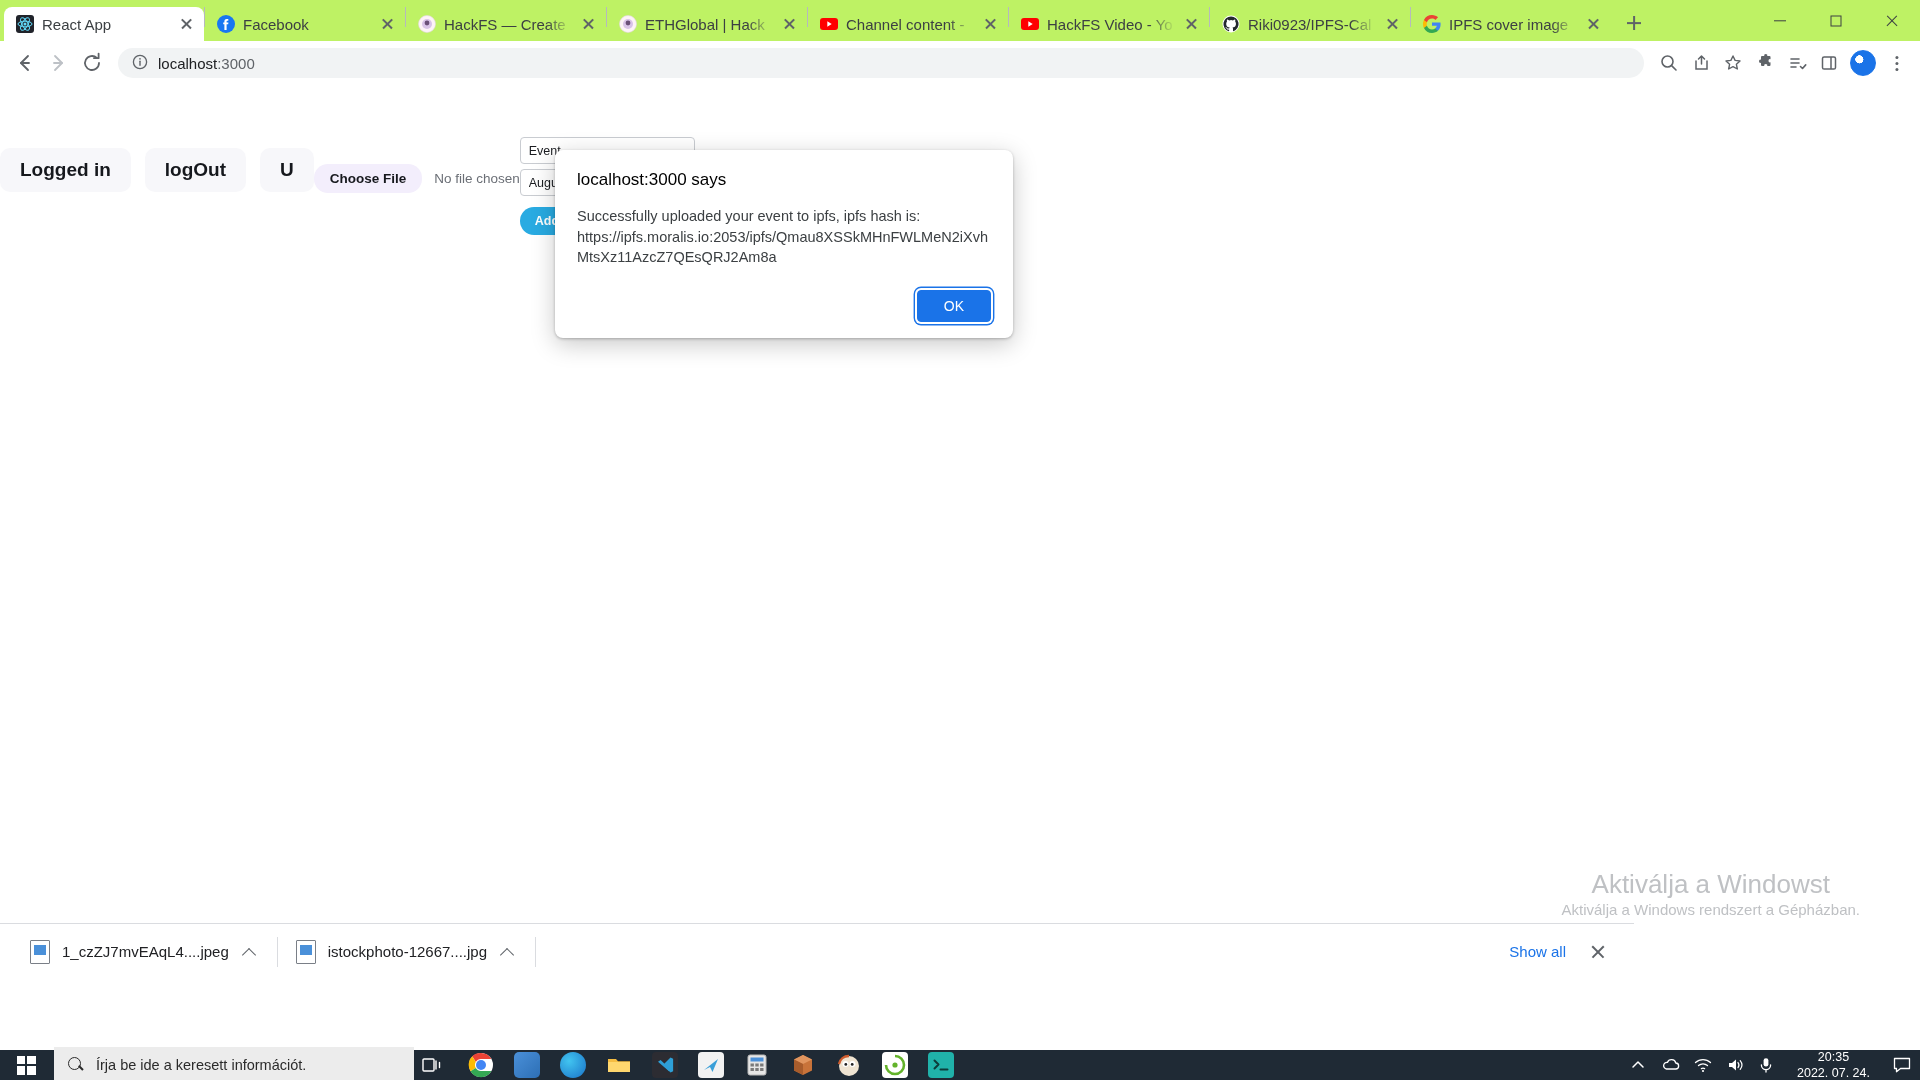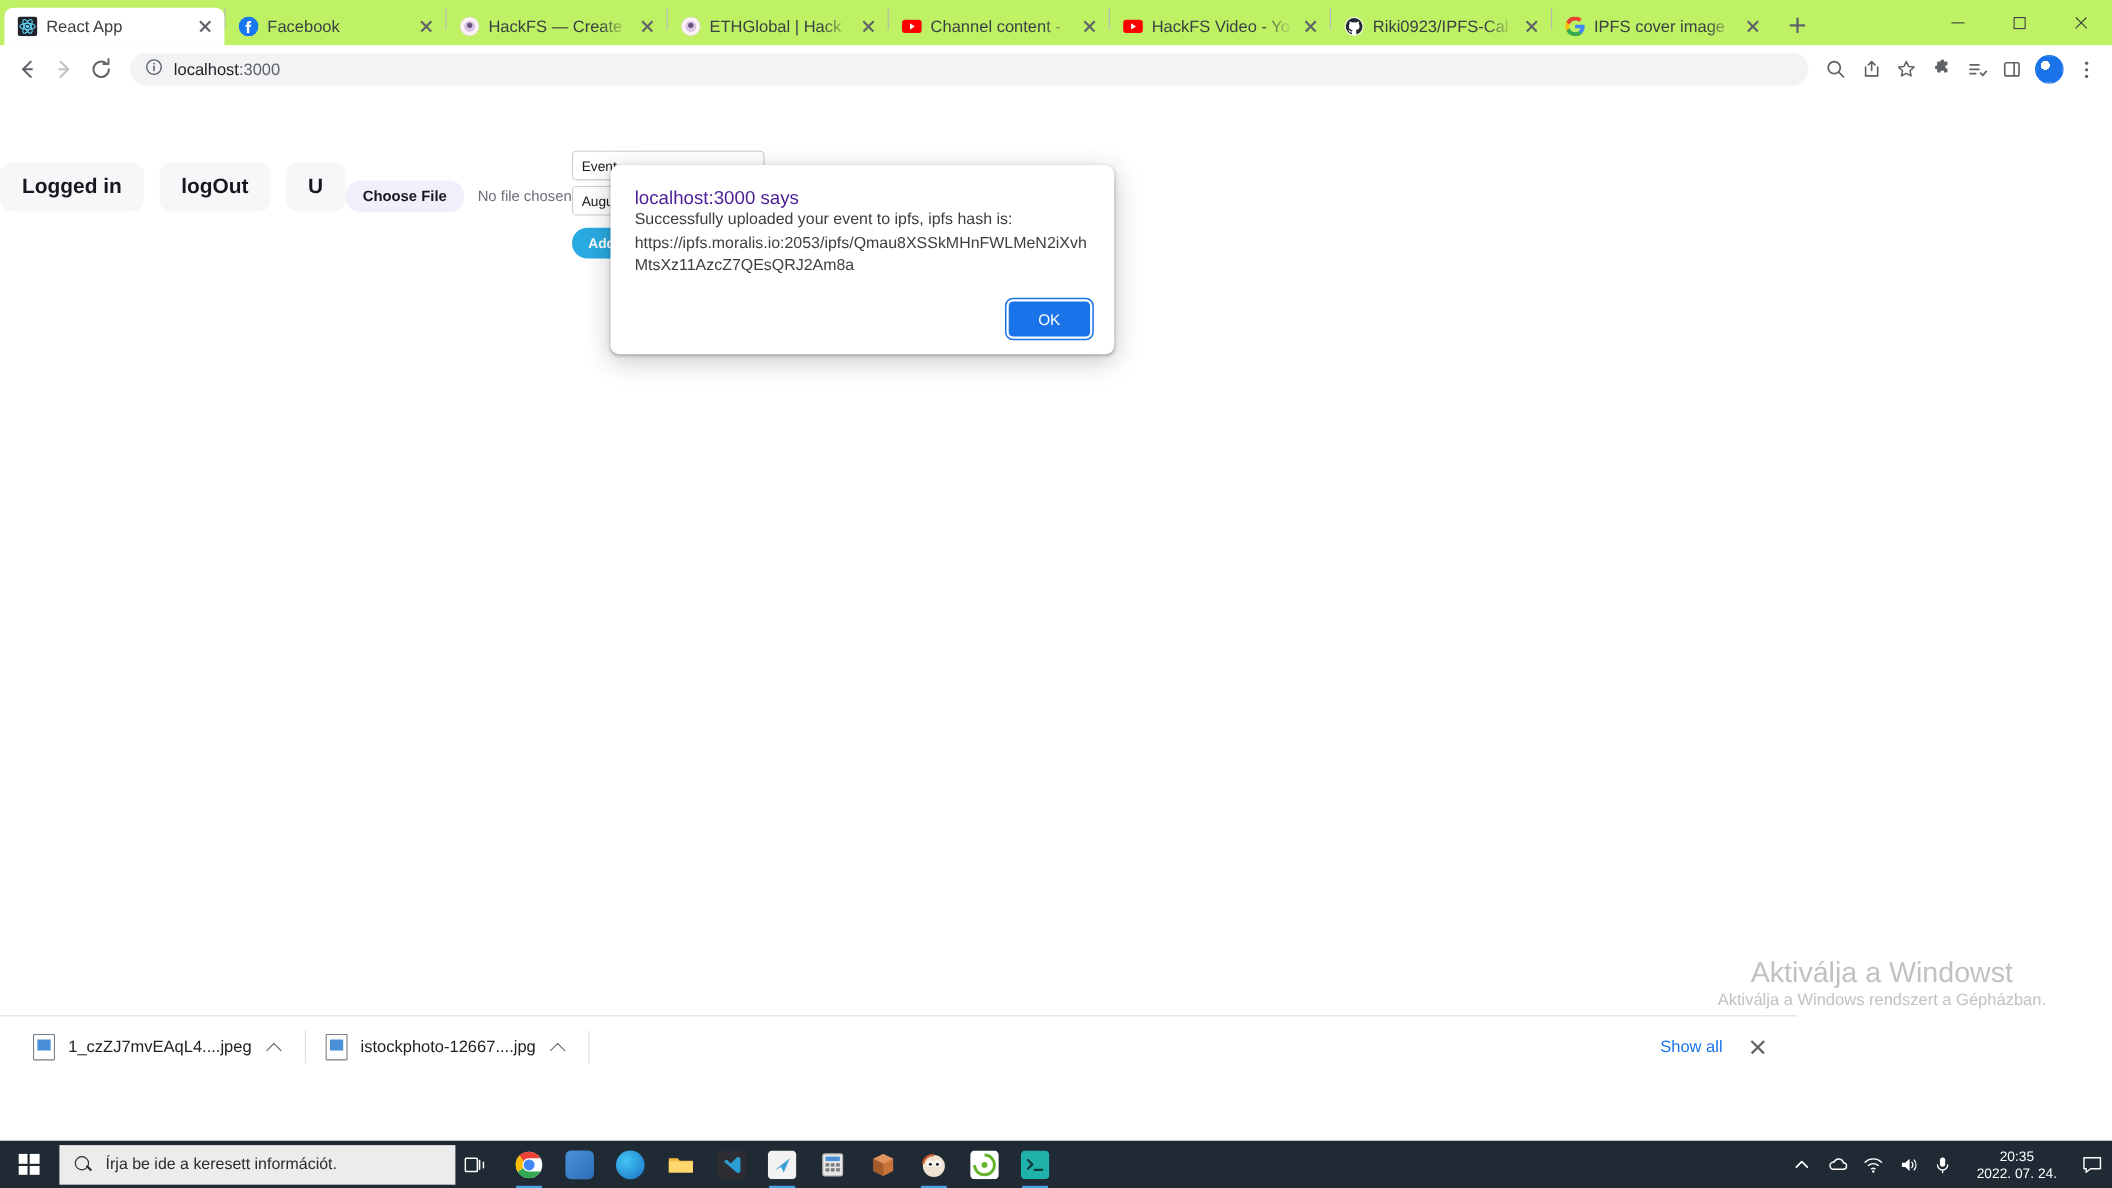--- a/index.html
+++ b/index.html
@@ -117,21 +117,21 @@
     padding: 7px 15px; font-family: "Liberation Sans", sans-serif;
   }
 
   
   .alertbox {
     position: absolute; left: 555px; top: 65px; width: 458px;
     background: #fff; border-radius: 8px;
     box-shadow: 0 1px 3px rgba(0,0,0,.25), 0 6px 24px rgba(0,0,0,.22);
     padding: 20px 22px 16px 22px;
   }
-  .alerttitle { font-size: 17px; color: #4c1d95; }
+  .alerttitle { font-size: 17px; color: #000000; margin-bottom: 16px; }
   .alertmsg { font-size: 14.5px; color: #3c4043; line-height: 20.5px; word-break: break-word; }
   .alertactions { display: flex; justify-content: flex-end; margin-top: 22px; }
   .okbtn {
     background: #1a73e8; color: #fff; border: 1px solid #1a73e8;
     border-radius: 4px; font-size: 14px; padding: 7px 26px;
     box-shadow: 0 0 0 2px #fff, 0 0 0 3.4px #1a73e8;
     font-family: "Liberation Sans", sans-serif;
   }
 
   
@@ -169,21 +169,21 @@
   .showall { font-size: 15px; color: #1a73e8; }
   .shelfclose { width: 20px; height: 20px; position: relative; }
   .shelfclose::before, .shelfclose::after {
     content: ""; position: absolute; left: 2px; top: 9px; width: 16px; height: 1.7px; background: #5f6368;
   }
   .shelfclose::before { transform: rotate(45deg); }
   .shelfclose::after { transform: rotate(-45deg); }
 
   
   .taskbar {
-    position: absolute; left: 0; bottom: 0; width: 1920px; height: 43px;
+    position: absolute; left: 0; bottom: 0; width: 1920px; height: 30px;
     background: #1f2a35; display: flex; align-items: center;
   }
   .startbtn { width: 52px; height: 45px; display: flex; align-items: center; justify-content: center; }
   .winlogo { width: 19px; height: 19px; display: grid; grid-template: 1fr 1fr / 1fr 1fr; gap: 2px; }
   .winlogo span { background: #fff; }
   .tbsearch {
     width: 360px; height: 36px; background: #ececec; display: flex;
     align-items: center; gap: 12px; padding: 0 14px; margin-left: 2px;
   }
   .tbsearch .mag { width: 16px; height: 16px; position: relative; flex: 0 0 16px; }

